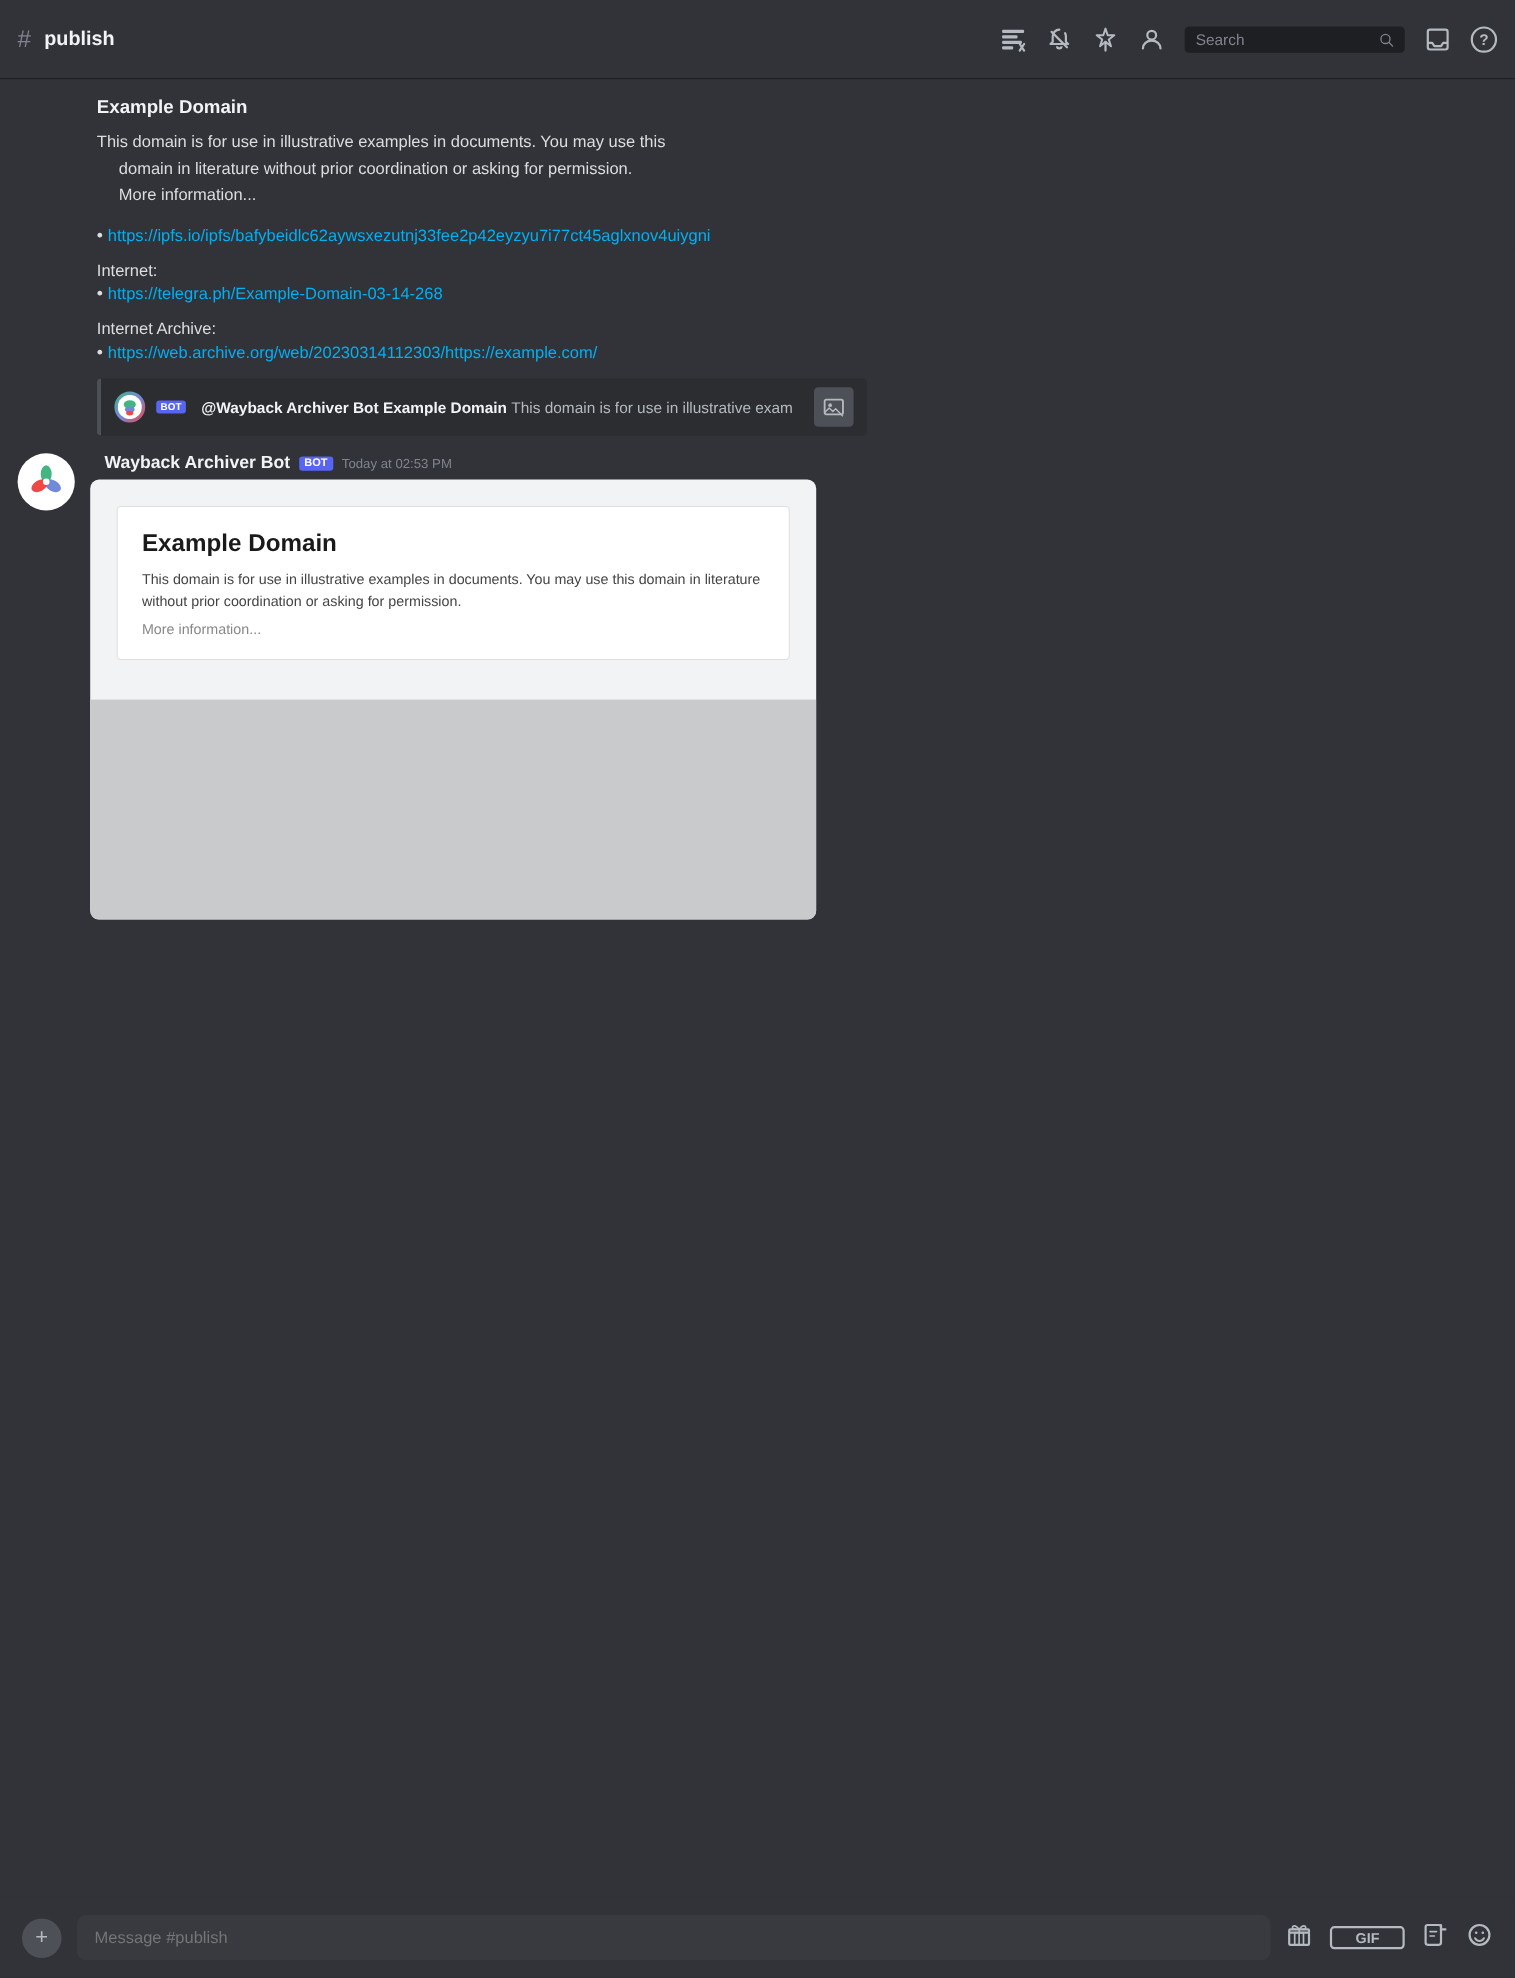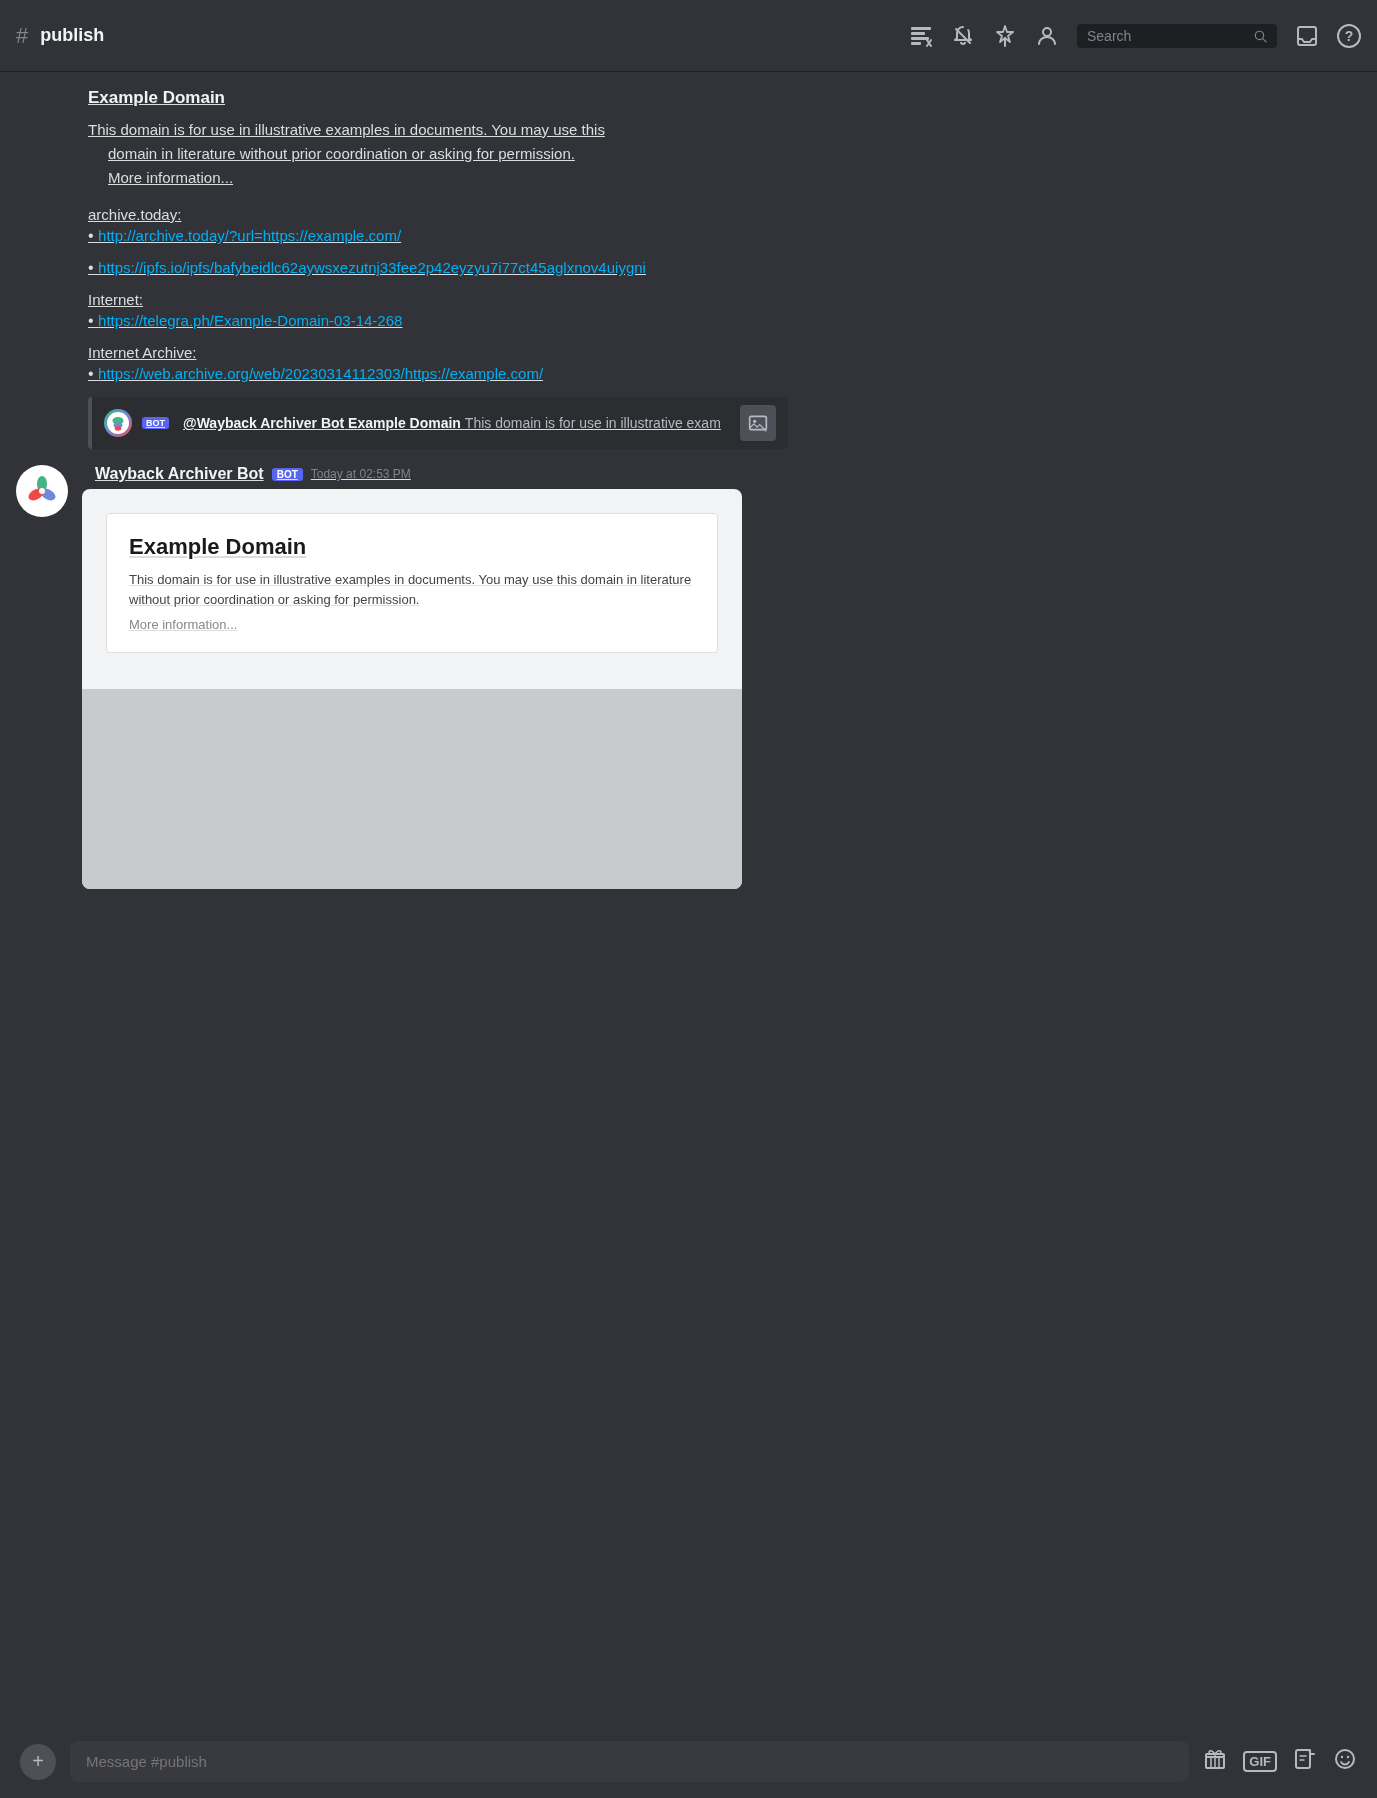--- a/index.html
+++ b/index.html
@@ -79,21 +79,20 @@
       overflow-y: auto;
       padding: 16px 0 0 0;
       display: flex;
       flex-direction: column;
     }
 
     
     .messages-area {
       flex: 1;
       padding: 0 16px;
-      text-decoration: underline;
     }
 
     
     .embed-content {
       padding-left: 72px;
       padding-right: 16px;
       margin-bottom: 8px;
     }
     .embed-title {
       color: #f2f3f5;
@@ -386,24 +385,20 @@
       <div class="embed-title">Example Domain</div>
 
       <div class="embed-body">
         <div>This domain is for use in illustrative examples in documents. You may use this</div>
         <div class="indent">
           <span>domain in literature without prior coordination or asking for permission.</span><br>
           <span>More information...</span>
         </div>
       </div>
 
-      <div class="embed-section">
-        <div class="embed-section-label">archive.today:</div>
-        <span>• </span><a class="link" href="#">http://archive.today/?url=https://example.com/</a>
-      </div>
 
       <div class="embed-section">
         <span>• </span><a class="link" href="#">https://ipfs.io/ipfs/bafybeidlc62aywsxezutnj33fee2p42eyzyu7i77ct45aglxnov4uiygni</a>
       </div>
 
       <div class="embed-section">
         <div class="embed-section-label">Internet:</div>
         <span>• </span><a class="link" href="#">https://telegra.ph/Example-Domain-03-14-268</a>
       </div>
 
@@ -484,21 +479,21 @@
       <svg width="24" height="24" viewBox="0 0 24 24" fill="none">
         <rect x="3" y="10" width="18" height="11" rx="1" stroke="#b5bac1" stroke-width="2" fill="none"></rect>
         <rect x="8" y="10" width="8" height="11" stroke="#b5bac1" stroke-width="1.5" fill="none"></rect>
         <path d="M3 10V8a1 1 0 011-1h16a1 1 0 011 1v2" stroke="#b5bac1" stroke-width="2" fill="none"></path>
         <path d="M12 7V21" stroke="#b5bac1" stroke-width="1.5"></path>
         <path d="M12 7C12 7 9 3 7 4s-1 3 2 3" stroke="#b5bac1" stroke-width="1.5" stroke-linecap="round" fill="none"></path>
         <path d="M12 7C12 7 15 3 17 4s1 3-2 3" stroke="#b5bac1" stroke-width="1.5" stroke-linecap="round" fill="none"></path>
       </svg>
     </div>
 
-    <div class="input-action-icon" title="Send a GIF" style="font-size:13px;font-weight:700;color:#b5bac1;border:2px solid #b5bac1;border-radius:4px;padding:1px 4px;">
+    <div class="input-action-icon" title="Send a GIF" style="font-size:13px;font-weight:700;color:#b5bac1;border:2px solid #b5bac1;border-radius:4px;padding:1px 21px;">
       <span>GIF</span>
     </div>
 
     <div class="input-action-icon" title="Send a Sticker">
       <svg width="24" height="24" viewBox="0 0 24 24" fill="none">
         <rect x="3" y="3" width="14" height="18" rx="2" stroke="#b5bac1" stroke-width="2" fill="none"></rect>
         <path d="M17 3l4 4-4-4z" fill="none"></path>
         <path d="M17 3v4h4" stroke="#b5bac1" stroke-width="2" stroke-linecap="round" fill="none"></path>
         <path d="M17 7l4 0" stroke="none"></path>
         <line x1="7" y1="9" x2="13" y2="9" stroke="#b5bac1" stroke-width="1.5" stroke-linecap="round"></line>

